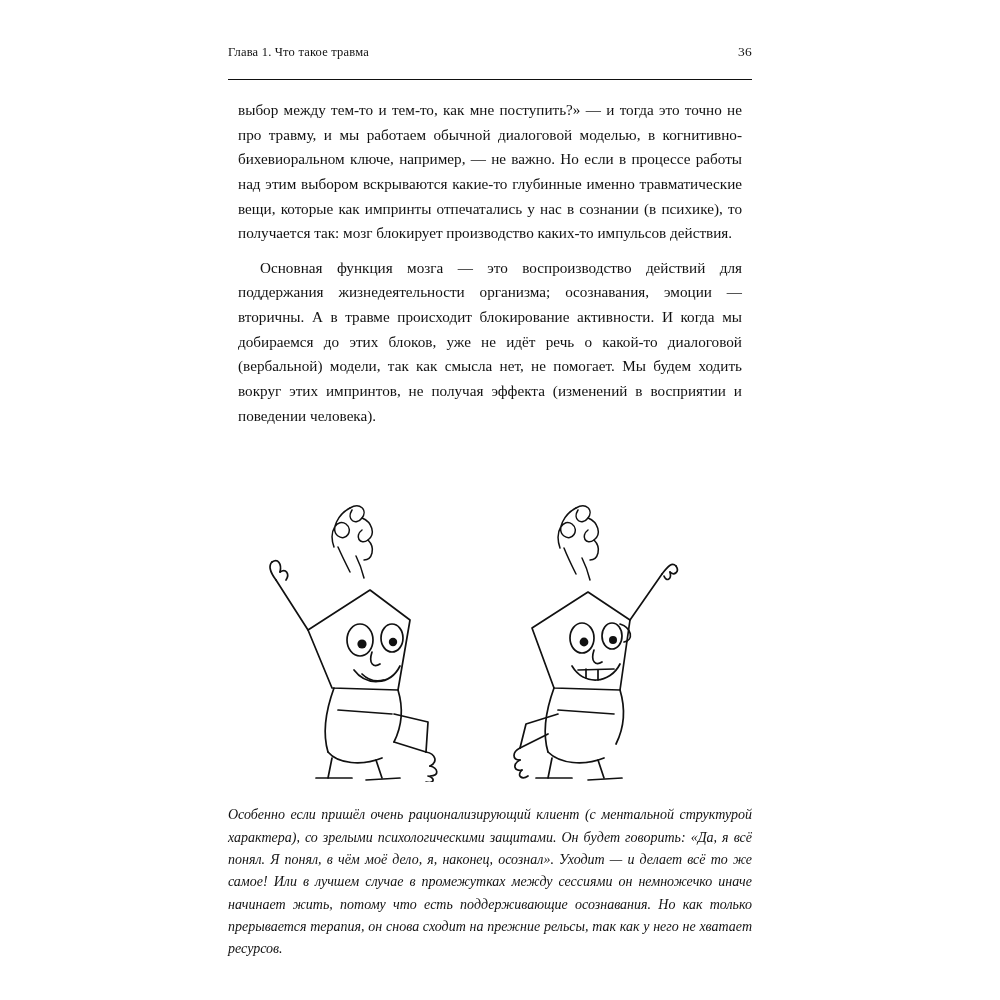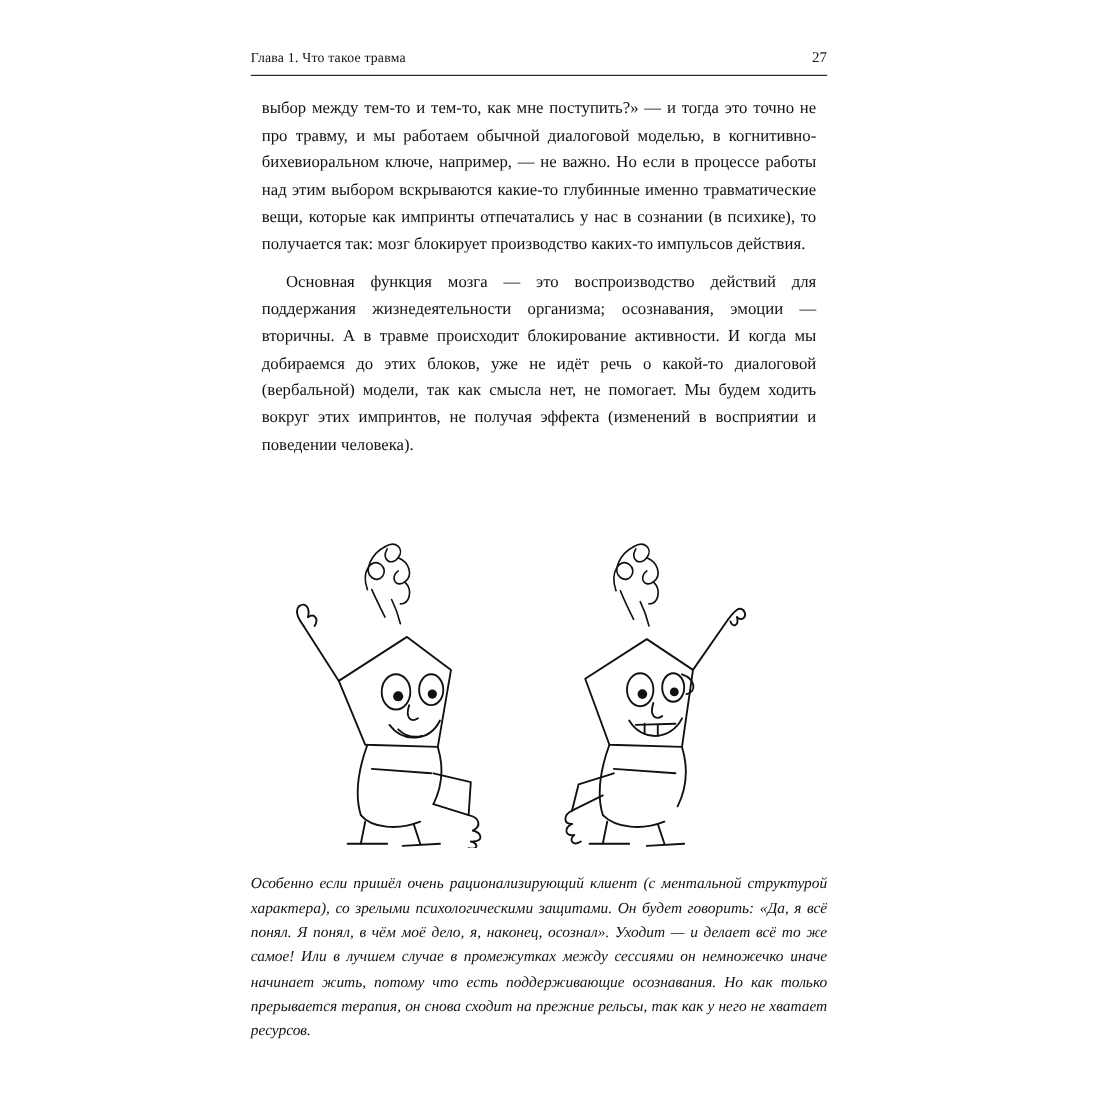--- a/index.html
+++ b/index.html
@@ -26,21 +26,21 @@
     top: 44px;
     width: 524px;
   }
   
   .runhead {
     display: flex;
     align-items: baseline;
     justify-content: space-between;
     font-size: 12.5px;
     letter-spacing: 0.2px;
-    padding-bottom: 8px;
+    padding-bottom: 19px;
     border-bottom: 1px solid #111111;
   }
   .runhead .chapter {
     white-space: nowrap;
   }
   .runhead .folio {
     font-size: 13.5px;
   }
   
   .bodytext {
@@ -82,21 +82,21 @@
   }
 </style>
 </head>
 <body>
 
 <div class="page">
   <div class="content">
 
     <div class="runhead">
       <span class="chapter">Глава 1. Что такое травма</span>
-      <span class="folio">27</span>
+      <span class="folio">36</span>
     </div>
 
     <div class="bodytext">
       <p>выбор между тем-то и тем-то, как мне поступить?» — и тогда это точно не про травму, и мы работаем обычной диалоговой моделью, в когнитивно-бихевиоральном ключе, например, — не важно. Но если в процессе работы над этим выбором вскрываются какие-то глубинные именно травматические вещи, которые как импринты отпечатались у нас в сознании (в психике), то получается так: мозг блокирует производство каких-то импульсов действия.</p>
       <p class="indent">Основная функция мозга — это воспроизводство действий для поддержания жизнедеятельности организма; осознавания, эмоции — вторичны. А в травме происходит блокирование активности. И когда мы добираемся до этих блоков, уже не идёт речь о какой-то диалоговой (вербальной) модели, так как смысла нет, не помогает. Мы будем ходить вокруг этих импринтов, не получая эффекта (изменений в восприятии и поведении человека).</p>
     </div>
 
     <div class="figure">
       <svg width="500" height="330" viewBox="0 0 500 330" fill="none" stroke="#111111" stroke-width="1.7" stroke-linecap="round" stroke-linejoin="round">
 

